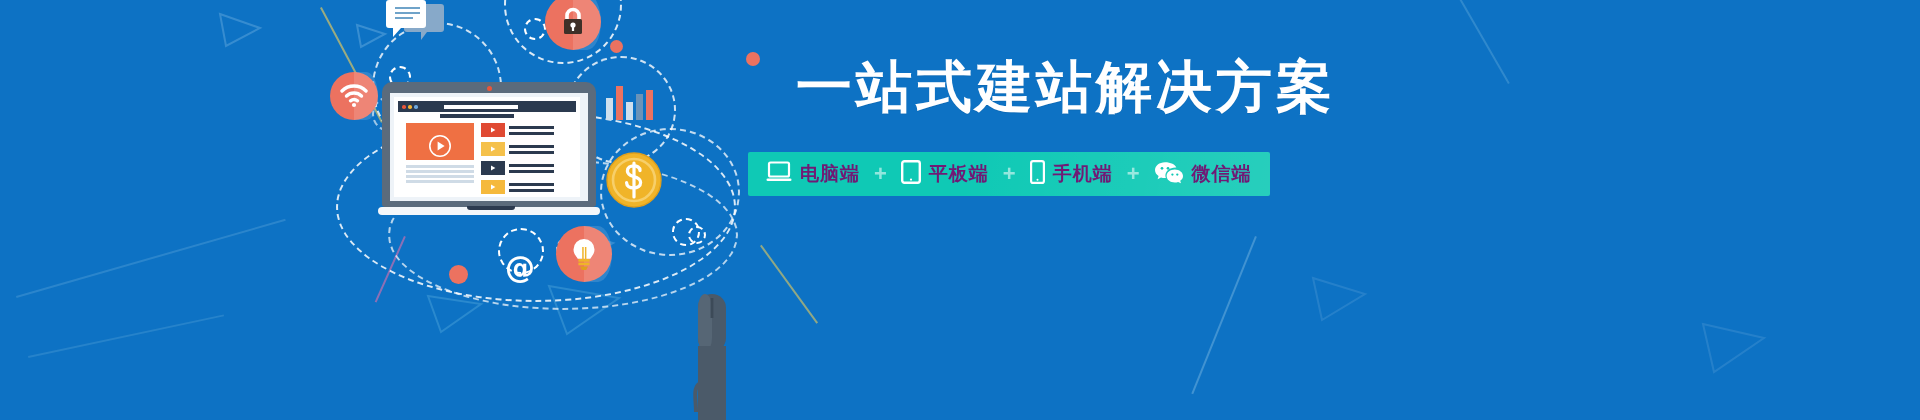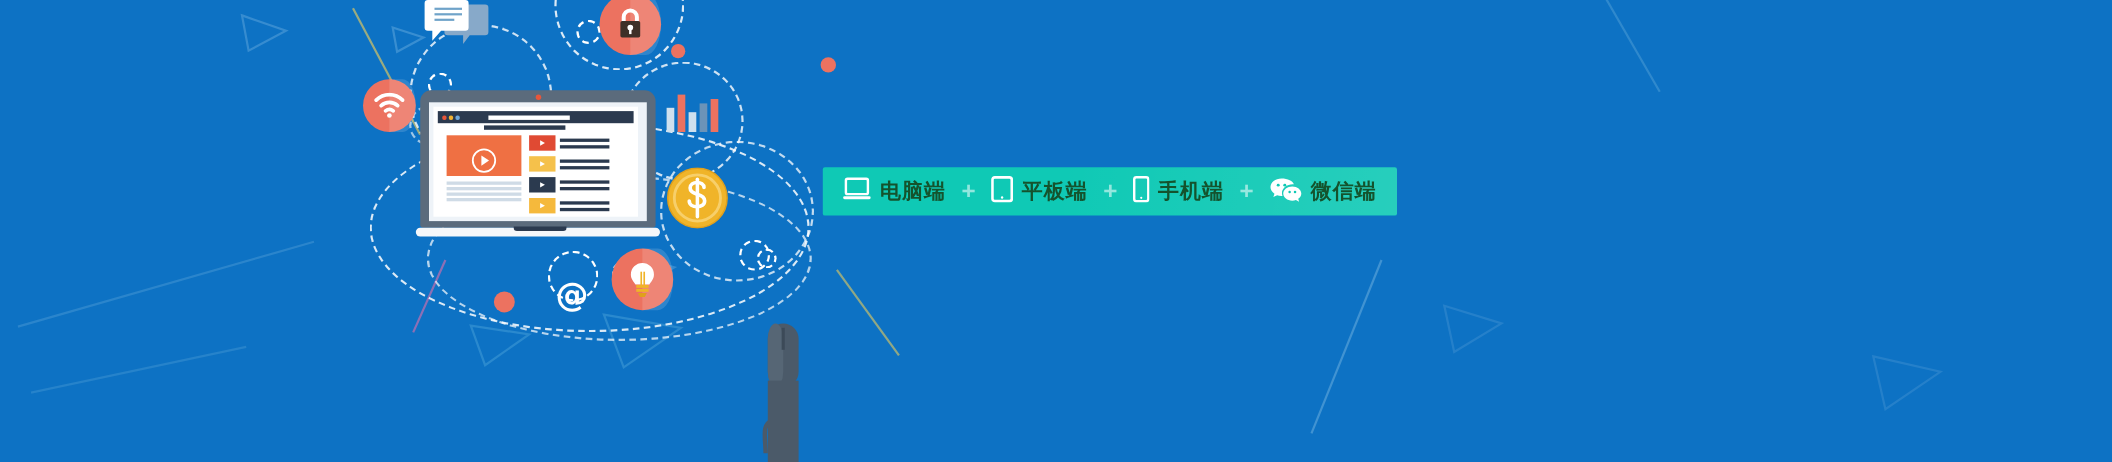--- a/index.html
+++ b/index.html
@@ -66,21 +66,21 @@
     position:absolute; left:0px; top:152px; height:44px;
     background:#0fc9b5; display:flex; align-items:center;
     padding:0 18px; border-radius:2px; overflow:hidden;
   }
   #devicebar::after{
     content:""; position:absolute; right:0; top:0; width:58%; height:100%;
     background:linear-gradient(100deg,rgba(255,255,255,0) 0%,rgba(255,255,255,.10) 100%);
     pointer-events:none;
   }
   .dev { display:flex; align-items:center; gap:8px; position:relative; z-index:2; }
-  .dev-label { color:#14532d; font-size:19px; font-weight:bold; letter-spacing:1px; white-space:nowrap; }
+  .dev-label { color:#701a75; font-size:19px; font-weight:bold; letter-spacing:1px; white-space:nowrap; }
   .plus {
     color:rgba(255,255,255,.55); font-size:22px; font-weight:bold;
     margin:0 14px; position:relative; z-index:2; line-height:1;
   }
   #tagline {
     position:absolute; left:44px; top:230px;
     font-size:36px; color:#ffffff; letter-spacing:3px;
     font-weight:normal; white-space:nowrap;
   }
 </style>
@@ -286,20 +286,21 @@
       <path d="M6 122 C6 108 2 96 12 92" fill="none" stroke="#4b5a69" stroke-width="4"></path>
       <rect x="8" y="4" width="28" height="58" rx="14" fill="#4b5a69"></rect>
       <rect x="8" y="4" width="14" height="58" rx="14" fill="#566675"></rect>
       <rect x="20.6" y="8" width="2.8" height="20" fill="#3c4a58"></rect>
       <rect x="8" y="56" width="28" height="74" fill="#4b5a69"></rect>
     </svg>
   </div>
 
   <div id="rightcol">
 
+    <div id="headline">一站式建站解决方案</div>
 
     <div id="devicebar">
 
       <div class="dev">
         <span>
           <svg width="26" height="22" viewBox="0 0 26 22">
             <rect x="3" y="1.5" width="20" height="14" rx="1.5" fill="none" stroke="#ffffff" stroke-width="2.2"></rect>
             <rect x="0.5" y="17.5" width="25" height="2.6" rx="1.3" fill="#ffffff"></rect>
           </svg>
         </span>

